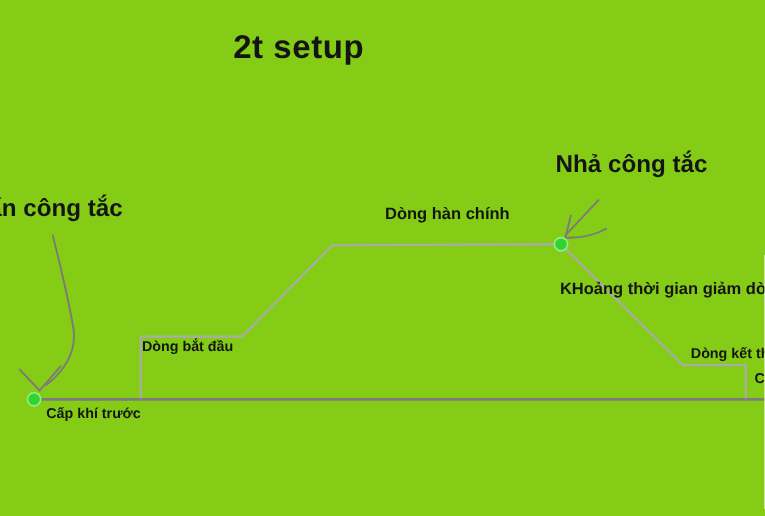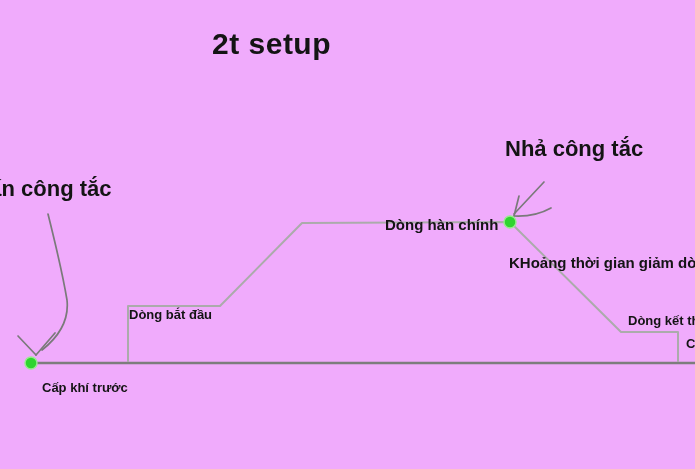--- a/index.html
+++ b/index.html
@@ -6,42 +6,42 @@
     margin: 0;
     padding: 0;
     background: #ffffff;
     font-family: "Liberation Sans", "DejaVu Sans", sans-serif;
   }
   .stage {
     position: relative;
     width: 695px;
     height: 469px;
     overflow: hidden;
-    background: #f0abfc;
+    background: #84cc16;
     color: #141414;
   }
   .stage svg {
     position: absolute;
     left: 0;
     top: 0;
   }
   .lbl {
     position: absolute;
     white-space: nowrap;
     color: #141414;
     font-weight: 700;
     line-height: 1.15;
   }
   .lbl-title        { left: 212px; top: 27px;  font-size: 30px; letter-spacing: 0.5px; }
   .lbl-press-switch { left: -40px; top: 176px; font-size: 22px; font-weight: 600; }
   .lbl-release-switch { left: 505px; top: 136px; font-size: 22px; font-weight: 600; }
-  .lbl-pre-gas      { left: 42px;  top: 381px; font-size: 13px; }
+  .lbl-pre-gas      { left: 42px;  top: 369px; font-size: 13px; }
   .lbl-start-current{ left: 129px; top: 282px; font-size: 13px; margin-top: 26px; }
   .lbl-upslope      { left: 172px; top: 250px; font-size: 15px; }
-  .lbl-main-current { left: 350px; top: 216px; font-size: 15px; margin-left: 35px; }
+  .lbl-main-current { left: 350px; top: 186px; font-size: 15px; }
   .lbl-downslope    { left: 509px; top: 254px; font-size: 15px; }
   .lbl-end-current  { left: 628px; top: 314px; font-size: 13px; }
   .lbl-post-gas     { left: 686px; top: 337px; font-size: 13px; }
 
   .wave-line   { fill: none; stroke: #ababab; stroke-width: 2; stroke-linejoin: round; }
   .base-line   { stroke: #7d7d7d; stroke-width: 2.5; }
   .arrow-line  { fill: none; stroke: #7a7a7a; stroke-width: 1.7; stroke-linecap: round; }
   .green-dot   { fill: #2fd42f; stroke: #97ea8e; stroke-width: 1.5; }
 </style>
 </head>

